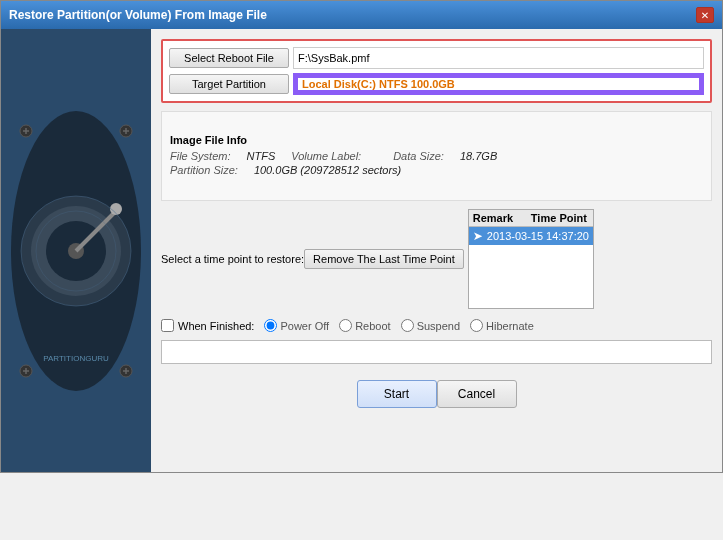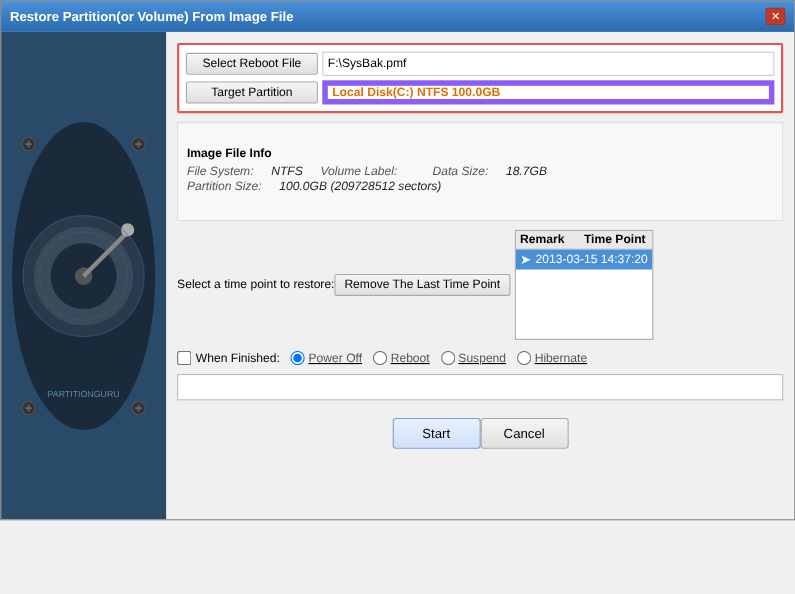--- a/index.html
+++ b/index.html
@@ -210,21 +210,20 @@
       margin-top: 2px;
     }
     .checkbox-label {
       display: flex;
       align-items: center;
       gap: 4px;
     }
     .radio-group {
       display: flex;
       gap: 10px;
-      text-decoration: underline;
     }
     .radio-label {
       display: flex;
       align-items: center;
       gap: 3px;
       color: #555;
     }
     .text-input {
       width: 100%;
       height: 24px;

